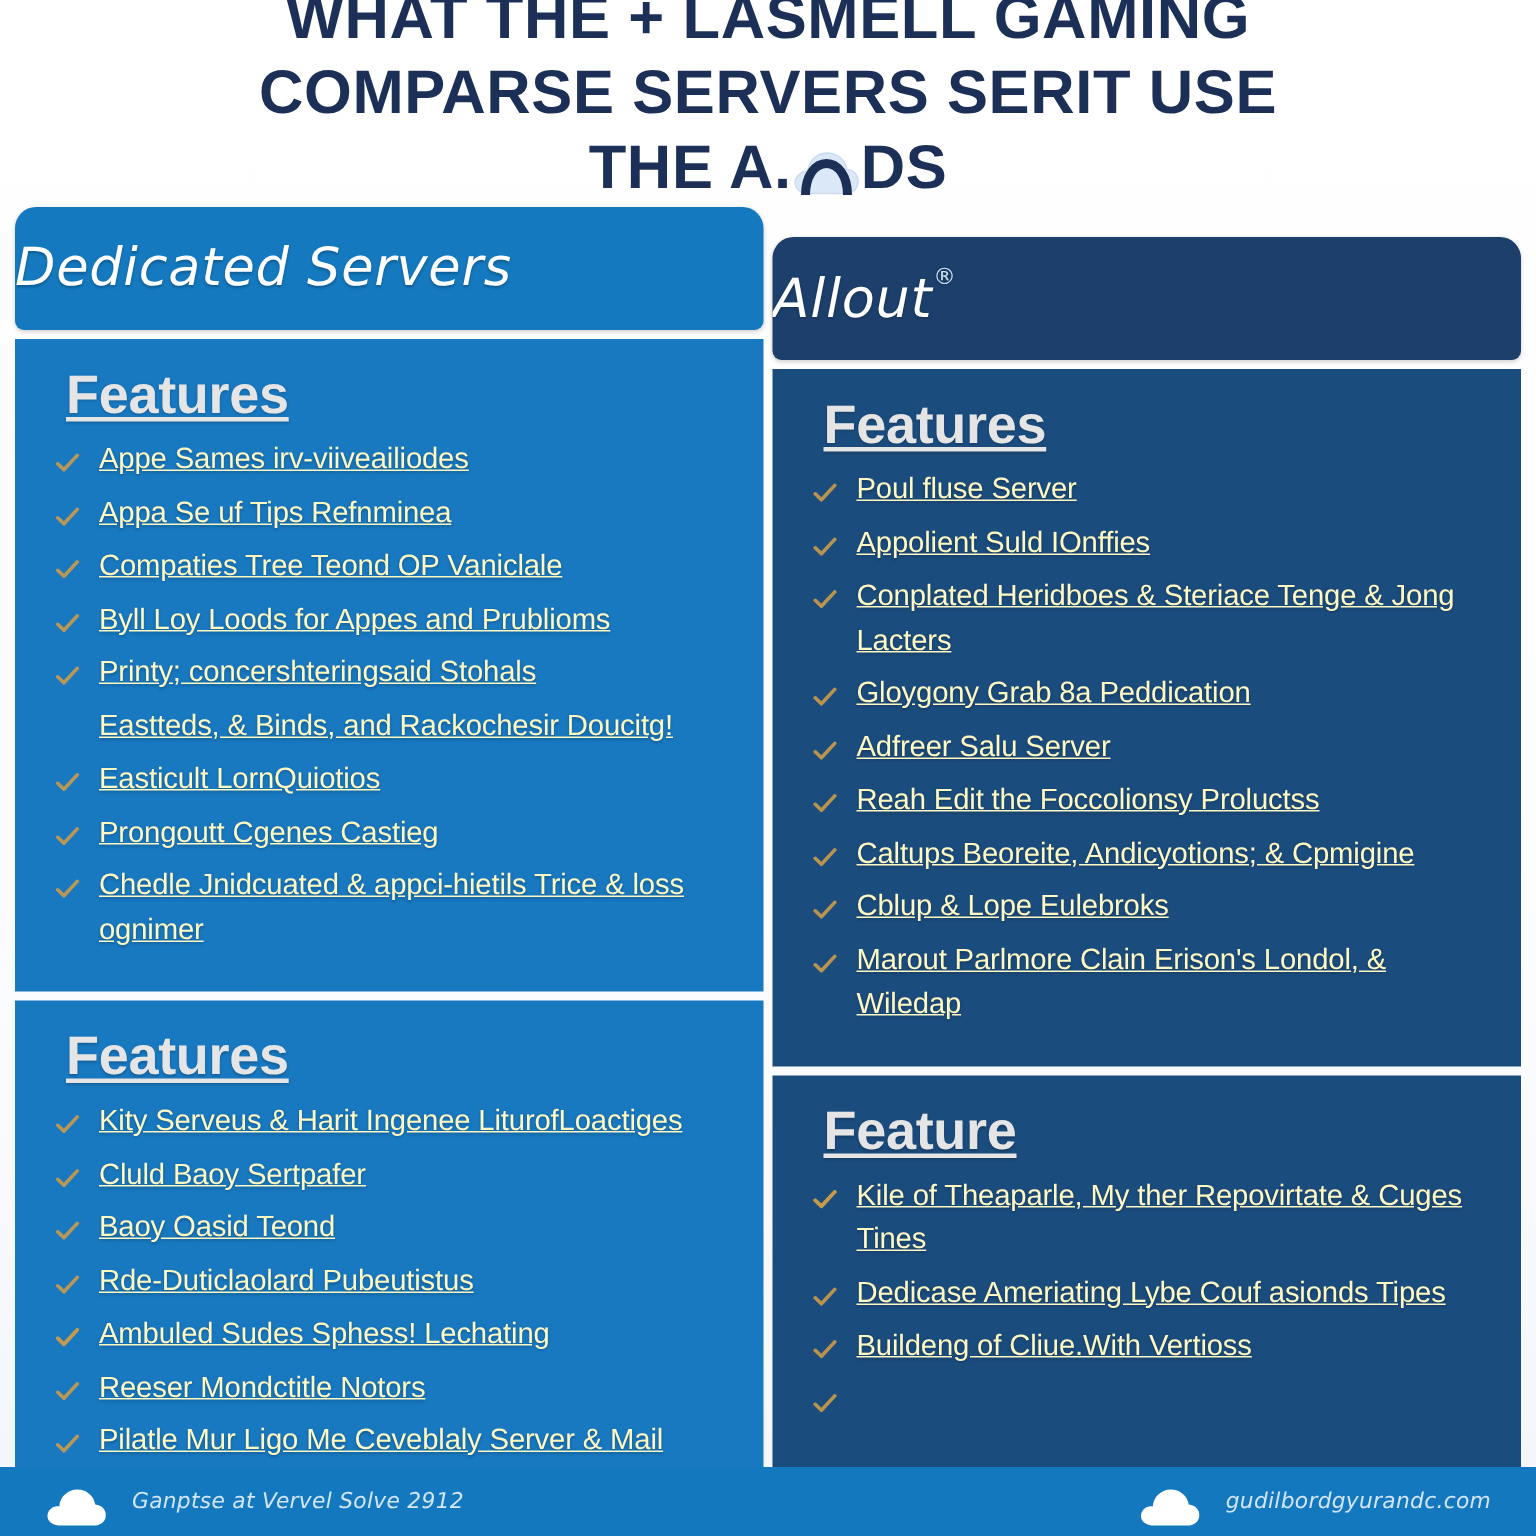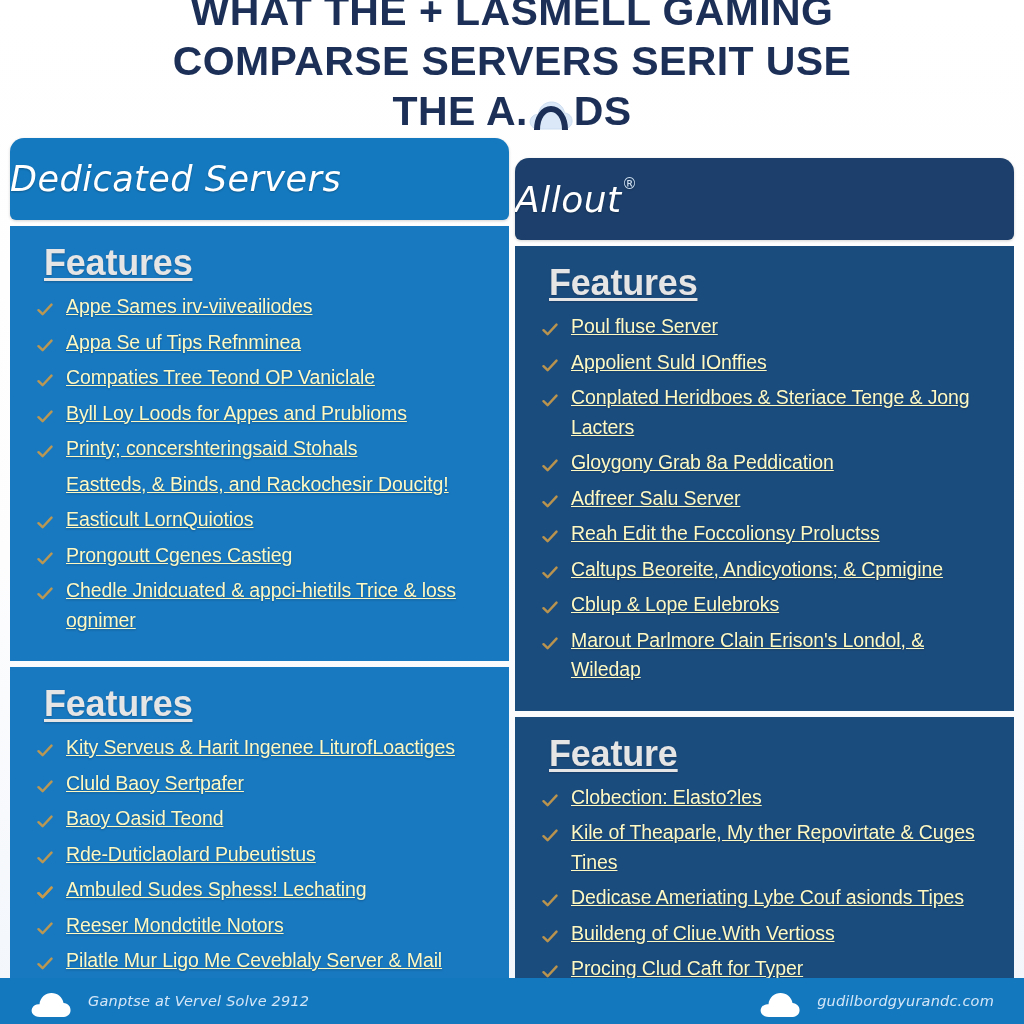--- a/index.html
+++ b/index.html
@@ -315,33 +315,33 @@
                   <path d="M2.5 9.2 L6.6 13.2 L15.5 3.6" fill="none" stroke="#c89b4a" stroke-width="2.4" stroke-linecap="round" stroke-linejoin="round"></path>
                 </svg></span><span>Marout Parlmore Clain Erison's Londol, &amp; Wiledap</span></li>
           </ul>
       </div>
 
       <div class="panel-body b2">
         <div class="section-title">Feature</div>
         <ul class="feat">
             <li><span class="check"><svg width="18" height="18" viewBox="0 0 18 18" xmlns="http://www.w3.org/2000/svg">
                   <path d="M2.5 9.2 L6.6 13.2 L15.5 3.6" fill="none" stroke="#c89b4a" stroke-width="2.4" stroke-linecap="round" stroke-linejoin="round"></path>
-                </svg></span><span>Clobection: Elasto?les</span></li>
+                </svg></span></li>
             <li><span class="check"><svg width="18" height="18" viewBox="0 0 18 18" xmlns="http://www.w3.org/2000/svg">
                   <path d="M2.5 9.2 L6.6 13.2 L15.5 3.6" fill="none" stroke="#c89b4a" stroke-width="2.4" stroke-linecap="round" stroke-linejoin="round"></path>
                 </svg></span><span>Kile of Theaparle, My ther Repovirtate &amp; Cuges Tines</span></li>
             <li><span class="check"><svg width="18" height="18" viewBox="0 0 18 18" xmlns="http://www.w3.org/2000/svg">
                   <path d="M2.5 9.2 L6.6 13.2 L15.5 3.6" fill="none" stroke="#c89b4a" stroke-width="2.4" stroke-linecap="round" stroke-linejoin="round"></path>
                 </svg></span><span>Dedicase Ameriating Lybe Couf asionds Tipes</span></li>
             <li><span class="check"><svg width="18" height="18" viewBox="0 0 18 18" xmlns="http://www.w3.org/2000/svg">
                   <path d="M2.5 9.2 L6.6 13.2 L15.5 3.6" fill="none" stroke="#c89b4a" stroke-width="2.4" stroke-linecap="round" stroke-linejoin="round"></path>
                 </svg></span><span>Buildeng of Cliue.With Vertioss</span></li>
             <li><span class="check"><svg width="18" height="18" viewBox="0 0 18 18" xmlns="http://www.w3.org/2000/svg">
                   <path d="M2.5 9.2 L6.6 13.2 L15.5 3.6" fill="none" stroke="#c89b4a" stroke-width="2.4" stroke-linecap="round" stroke-linejoin="round"></path>
-                </svg></span><span>Procing Clud Caft for Typer</span></li>
+                </svg></span></li>
           </ul>
       </div>
     </div>
   </div>
 
   <div class="footer">
     <div class="footer-side">
       <span class="footer-cloud">
         <svg width="46" height="28" viewBox="0 0 46 28" xmlns="http://www.w3.org/2000/svg">
           <path d="M10 27 C3.5 27 0.5 22.5 2 18.5 C3.5 15 7 13.8 9.5 14.3 C10 7.5 15.5 3 21.5 3 C27.5 3 32.5 7 33.5 13 C38 13.5 41 16.5 40.5 21 C40 25 36.5 27 32.5 27 Z" fill="#ffffff"></path>

